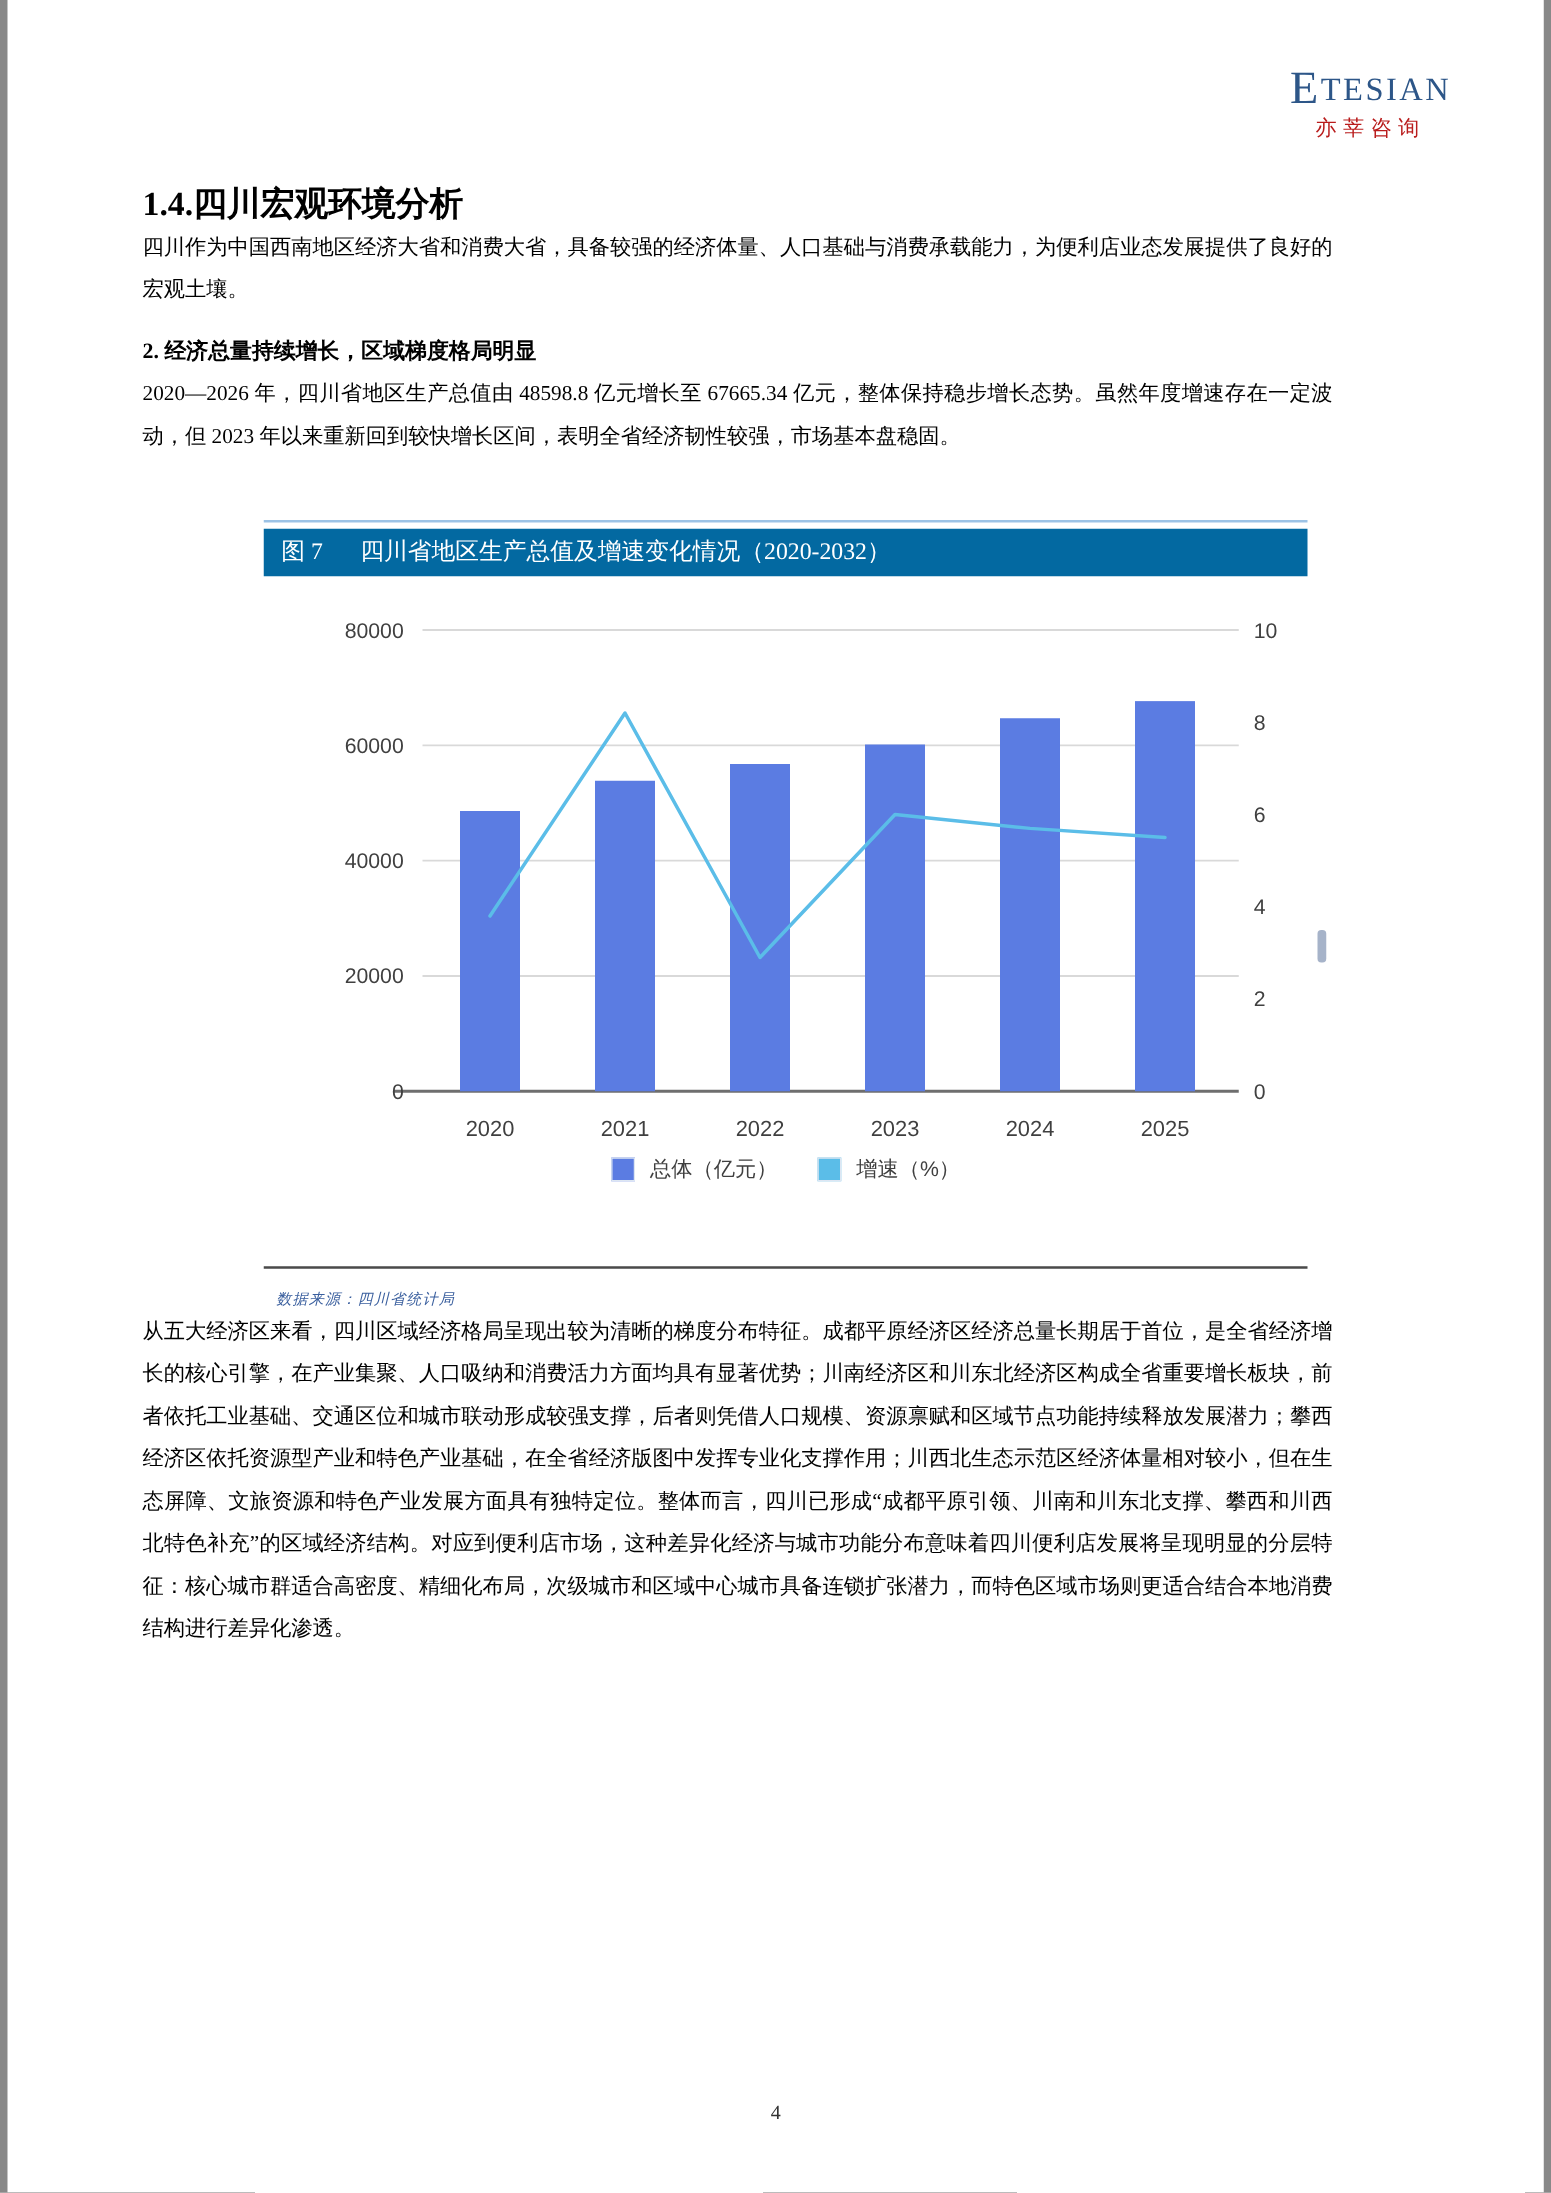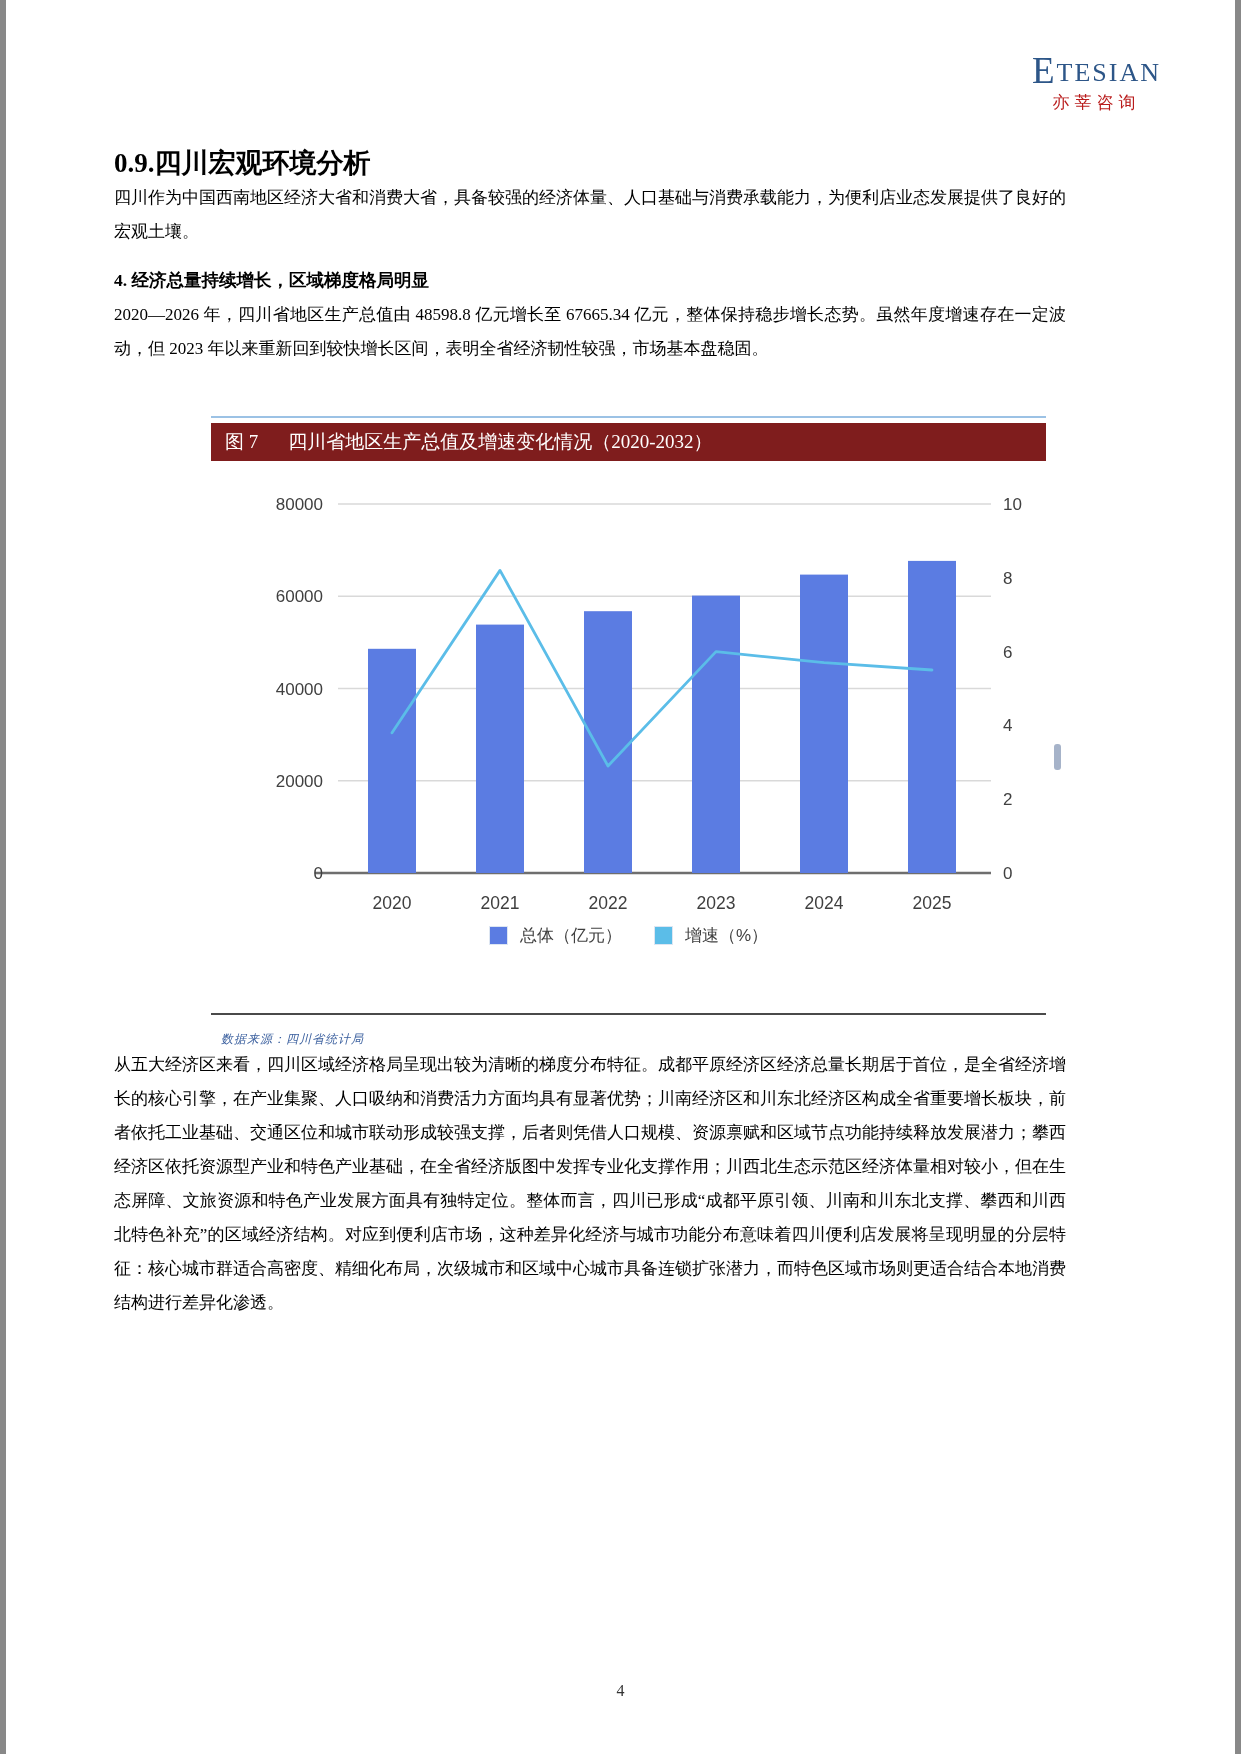--- a/index.html
+++ b/index.html
@@ -84,31 +84,31 @@
 
 <div class="page">
 
   <div class="logo">
     <div class="logo-word"><span class="big-e">E</span><span>TESIAN</span></div>
     <div class="logo-sub">亦莘咨询</div>
   </div>
 
   <div class="content">
 
-    <h1 class="sec-title">0.9.四川宏观环境分析</h1>
+    <h1 class="sec-title">1.4.四川宏观环境分析</h1>
 
     <p class="body-text p-intro">四川作为中国西南地区经济大省和消费大省，具备较强的经济体量、人口基础与消费承载能力，为便利店业态发展提供了良好的宏观土壤。</p>
 
-    <div class="sub-title">4. 经济总量持续增长，区域梯度格局明显</div>
+    <div class="sub-title">2. 经济总量持续增长，区域梯度格局明显</div>
 
     <p class="body-text p-point">2020—2026 年，四川省地区生产总值由 48598.8 亿元增长至 67665.34 亿元，整体保持稳步增长态势。虽然年度增速存在一定波动，但 2023 年以来重新回到较快增长区间，表明全省经济韧性较强，市场基本盘稳固。</p>
 
     <div class="figure">
       <div class="fig-topline" style="background: rgb(156, 194, 229);"></div>
-      <div class="fig-header" style="background: #7f1d1d;">
+      <div class="fig-header" style="background: #0369a1;">
         <span class="fig-label">图 7</span>
         <span>四川省地区生产总值及增速变化情况（2020-2032）</span>
       </div>
 
       <div class="chart-wrap" id="chart"><svg width="835" height="452" viewBox="0 0 835 452" xmlns="http://www.w3.org/2000/svg">
             <line x1="127" y1="313.8" x2="780" y2="313.8" stroke="#d9d9d9" stroke-width="1.5"></line>
             <line x1="127" y1="221.5" x2="780" y2="221.5" stroke="#d9d9d9" stroke-width="1.5"></line>
             <line x1="127" y1="129.3" x2="780" y2="129.3" stroke="#d9d9d9" stroke-width="1.5"></line>
             <line x1="127" y1="37.0" x2="780" y2="37.0" stroke="#d9d9d9" stroke-width="1.5"></line>
             <line x1="104" y1="406" x2="780" y2="406" stroke="#6e6e6e" stroke-width="2.5"></line>

